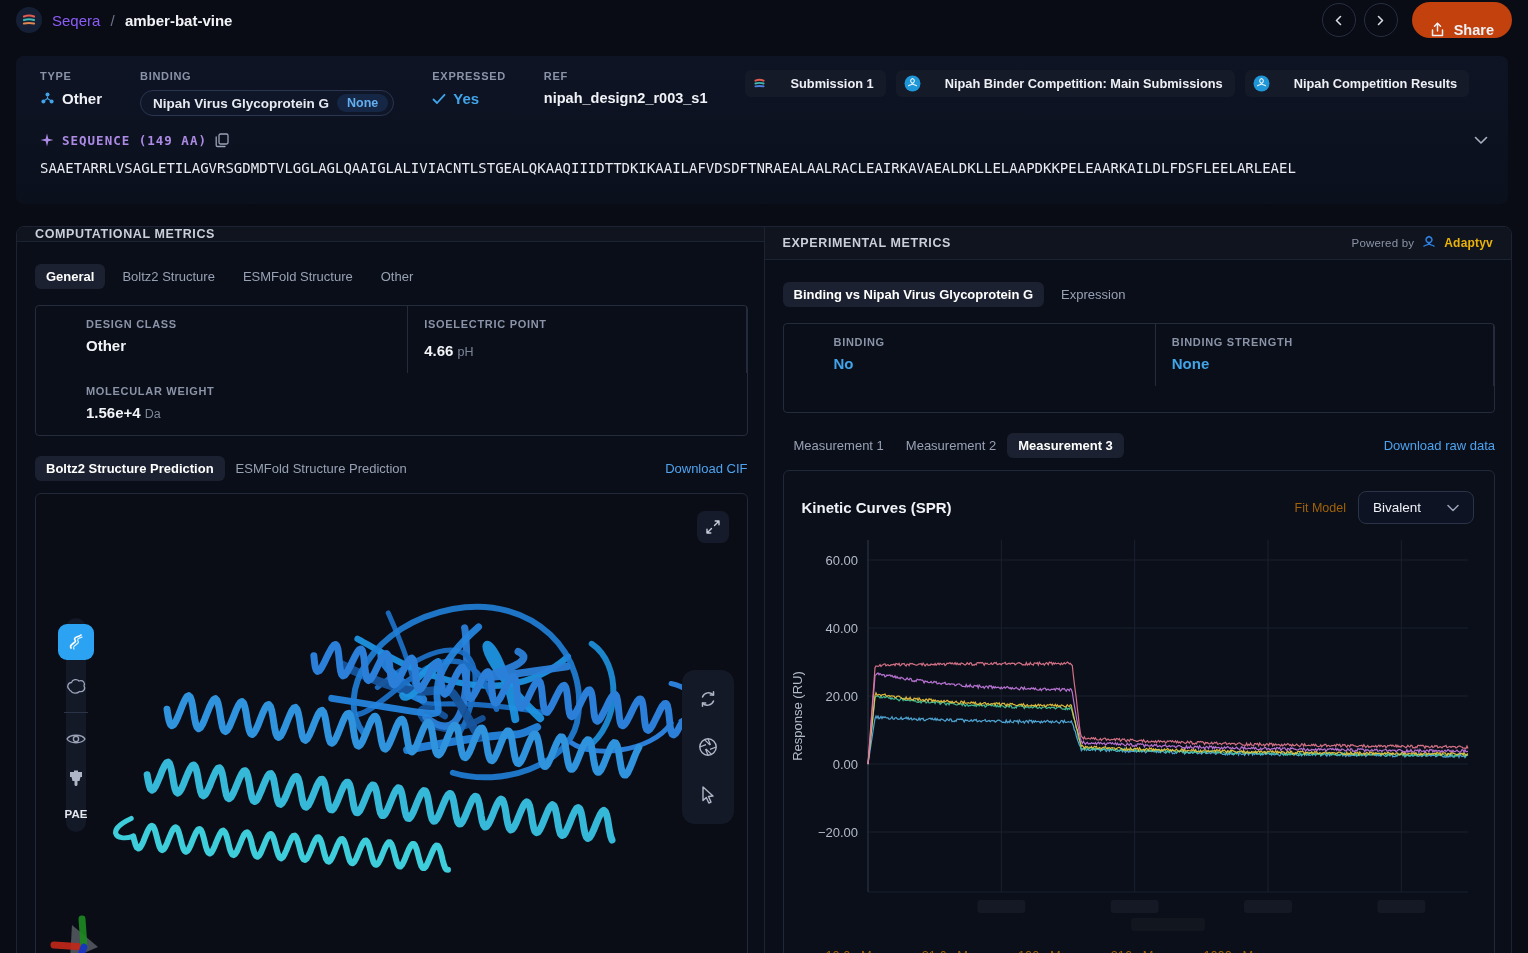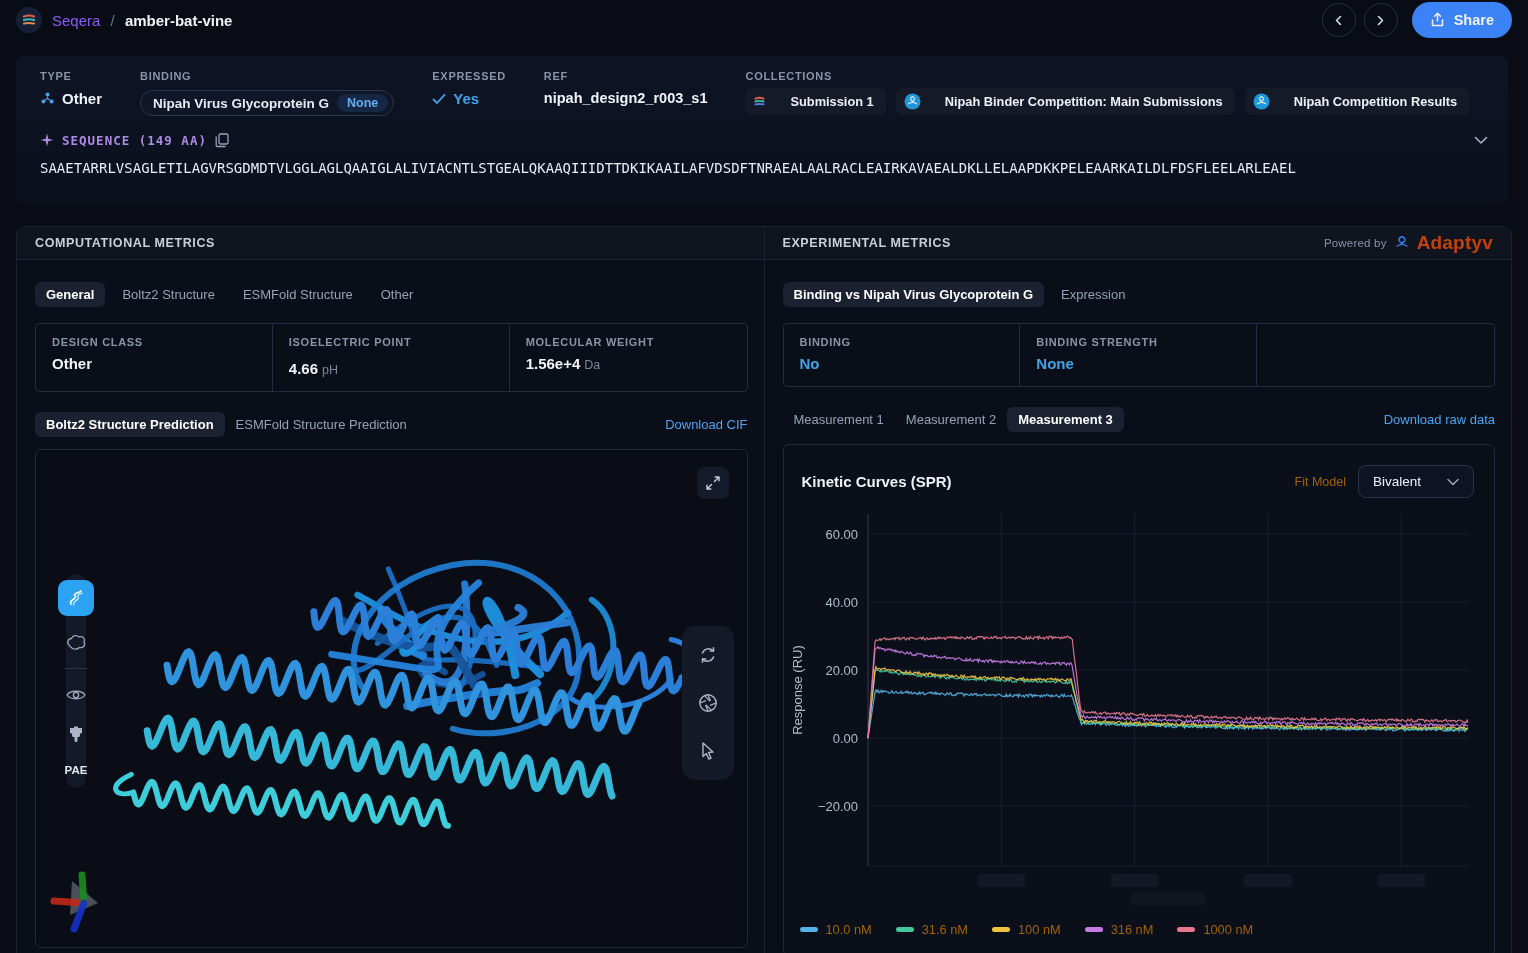--- a/index.html
+++ b/index.html
@@ -14,22 +14,22 @@
   .logo-badge { width:26px; height:26px; border-radius:50%; background:#152036;
     display:flex; align-items:center; justify-content:center; margin-right:10px; }
   .tb-title { font-size:15px; }
   .tb-brand { color:#8b5cf6; }
   .tb-sep { color:#6c7librar487; color:#6c7487; margin:0 6px; }
   .tb-page { color:#f2f4f8; font-weight:700; }
   .tb-right { margin-left:auto; display:flex; align-items:center; gap:8px; }
   .nav-circle { width:34px; height:34px; border-radius:50%; border:1px solid #262e41;
     background:transparent; display:flex; align-items:center; justify-content:center;
     color:#d7dbe5; cursor:pointer; }
-  .share-btn { height:36px; padding:0 18px; border-radius:18px; background:#3b82f6;
-    display:flex; align-items:center; gap:9px; color:#f0f2f7; font-size:14.5px;
+  .share-btn { height:36px; padding:0 18px; border-radius:18px; background:#c2410c;
+    display:flex; align-items:flex-end; gap:9px; color:#f0f2f7; font-size:14.5px;
     font-weight:600; cursor:pointer; margin-left:6px; }
   
   .info-card { position:absolute; left:16px; right:20px; top:56px; height:148px;
     background:linear-gradient(180deg,#0e1424 0%,#0b101d 100%); border-radius:8px;
     padding:14px 18px 0 24px; }
   .info-row { display:flex; align-items:flex-start; gap:38px; }
   .field-label { font-size:11px; letter-spacing:.7px; color:#8a93a8; font-weight:600;
     margin-bottom:8px; text-transform:uppercase; }
   .field-value { display:flex; align-items:center; gap:7px; font-size:15px;
     font-weight:700; color:#f0f2f7; }
@@ -54,28 +54,28 @@
   .main { position:absolute; left:16px; right:16px; top:226px; bottom:-40px;
     background:#0a0e18; border:1px solid #1c2332; border-radius:8px; display:flex;
     overflow:hidden; }
   .panel { flex:1 1 0; min-width:0; display:flex; flex-direction:column; }
   .vdivider { width:1px; background:#1c2332; }
   .panel-header { height:33px; background:#10141e; border-bottom:1px solid #1c2332;
     display:flex; align-items:center; padding:0 18px; font-size:12.5px; font-weight:700;
     letter-spacing:.6px; color:#c9cfdb; }
   .powered { margin-left:auto; display:flex; align-items:center; gap:7px; }
   .powered-label { font-size:11.5px; color:#8a93a8; font-weight:400; letter-spacing:.2px;padding-left:18px; }
-  .adaptyv-name { font-size:19px; font-weight:700; color:#c2410c; letter-spacing:.2px; }
+  .adaptyv-name { font-size:12px; font-weight:700; color:#eab308; letter-spacing:.2px; }
   .panel-content { padding:22px 16px 0 18px; }
   .tabs { display:flex; align-items:center; gap:6px; }
   .tab { padding:5px 11px; border-radius:6px; font-size:13px; color:#98a1b4;
     cursor:pointer; white-space:nowrap; }
   .tab.active { background:#1b2130; color:#ffffff; font-weight:600; }
   .metrics-box { margin-top:16px; border:1px solid #232b3c; border-radius:4px;
-    display:grid; grid-template-columns:1fr 1fr 1fr; }
+    display:grid; grid-template-columns:1fr 1fr;padding-left:34px; }
   .metric-cell { padding:12px 16px 14px 16px; border-right:1px solid #232b3c; }
   .metric-cell:last-child { border-right:none; }
   .metric-value { margin-top:7px; font-size:15px; font-weight:700; color:#f2f4f8; }
   .metric-unit { font-size:12.5px; font-weight:400; color:#7d8699; margin-left:4px; }
   .subtabs-row { display:flex; align-items:center; margin-top:20px; }
   .dl-link { margin-left:auto; color:#4da3f0; font-size:13px; cursor:pointer; }
   
   .viewer-card { position:relative; margin-top:12px; height:499px; border:1px solid #202839;
     border-radius:6px; background:#0a0d16; overflow:hidden; }
   .expand-btn { position:absolute; top:17px; right:18px; width:32px; height:32px;
@@ -176,21 +176,20 @@
             <path d="M1.5 6.5 L5 10 L12.5 1.8" stroke="#41a4e8" stroke-width="1.8" fill="none" stroke-linecap="round" stroke-linejoin="round"></path>
           </svg>
         <span class="blue">Yes</span>
       </div>
     </div>
     <div>
       <div class="field-label">REF</div>
       <div class="field-value" style="font-size:14.5px;">nipah_design2_r003_s1</div>
     </div>
     <div>
-      <div class="field-label" style="margin-bottom:6px;">COLLECTIONS</div>
       <div class="chips">
         <div class="chip">
           <svg width="13" height="13" viewBox="0 0 16 16">
             <path d="M3 4.5 Q8 2.5 13 4.5" stroke="#e05b4f" stroke-width="2.4" fill="none" stroke-linecap="round"></path>
             <path d="M3 8 Q8 6.5 13 8" stroke="#3fb8af" stroke-width="2.4" fill="none" stroke-linecap="round"></path>
             <path d="M3 11.5 Q8 10.5 13 11.5" stroke="#4f7de0" stroke-width="2.4" fill="none" stroke-linecap="round"></path>
           </svg>
           <span>Submission 1</span>
         </div>
         <div class="chip">

